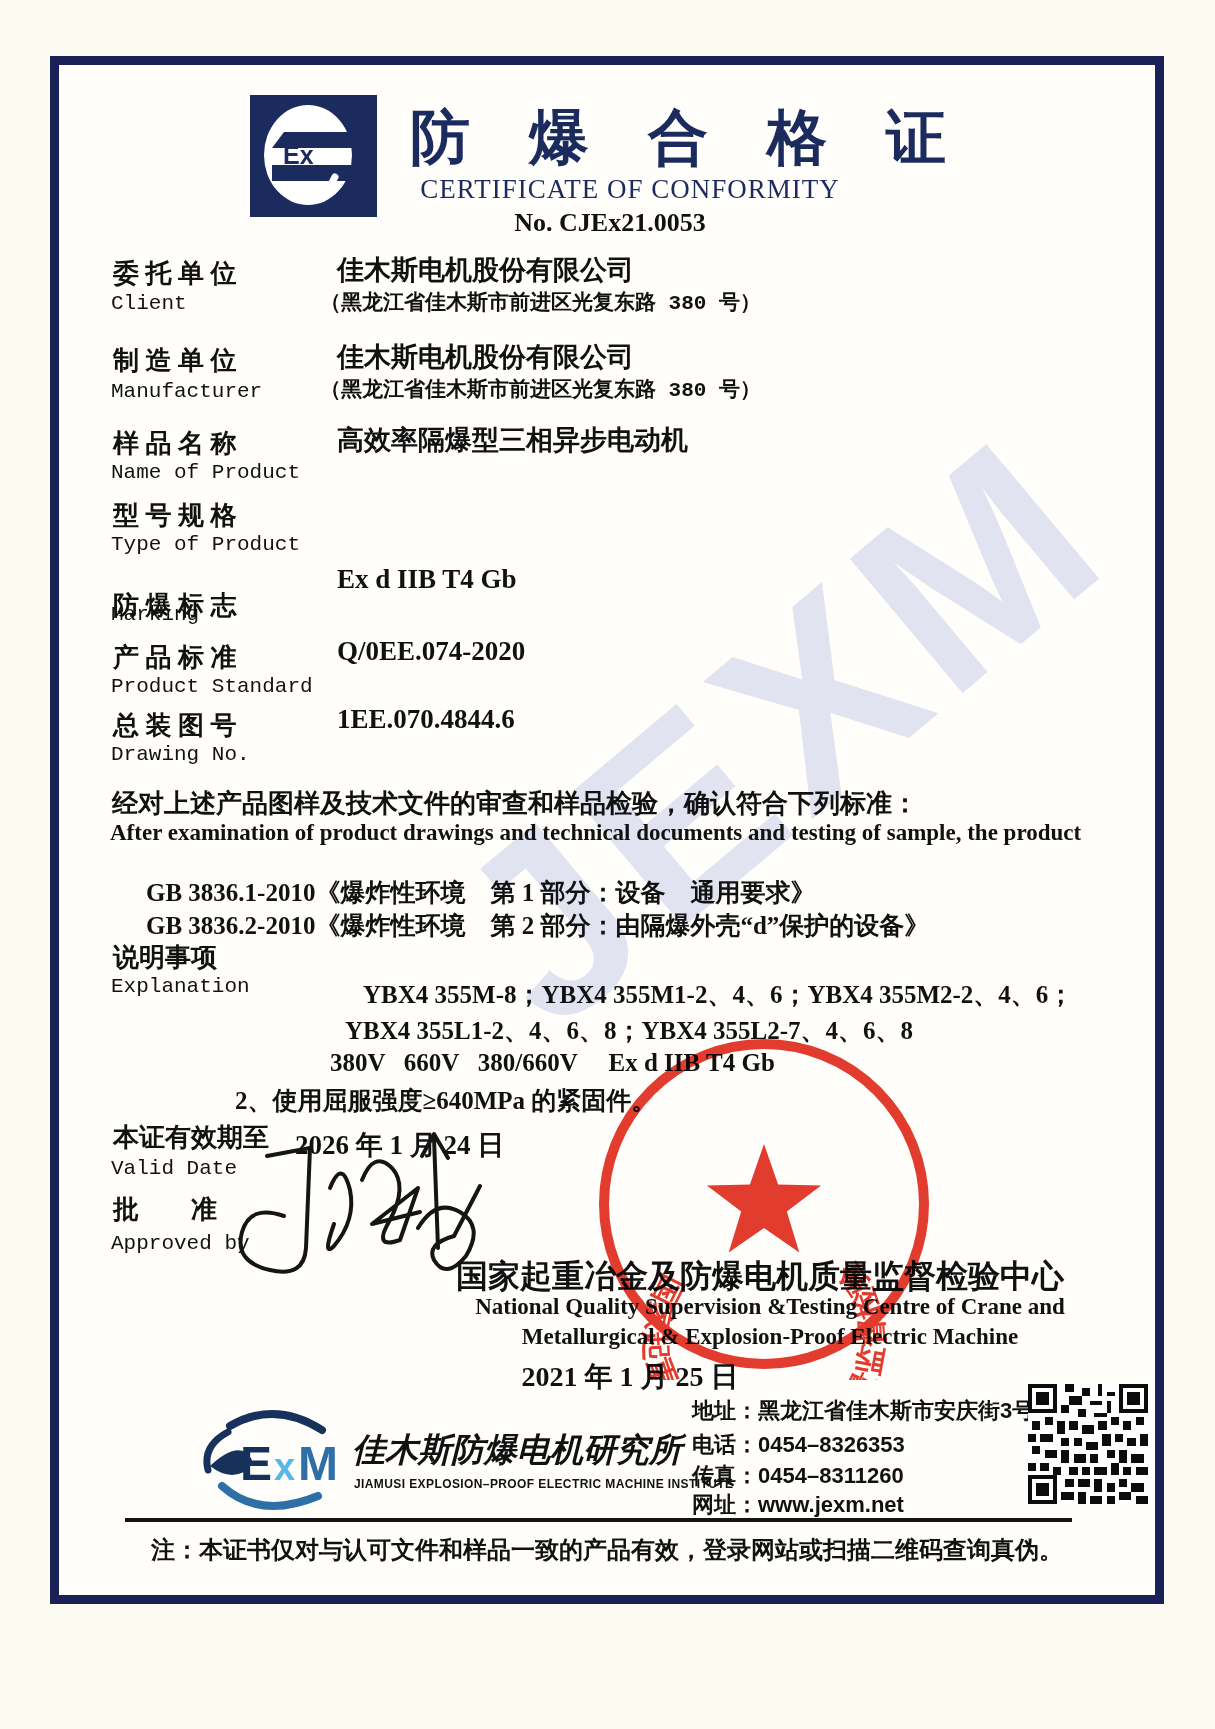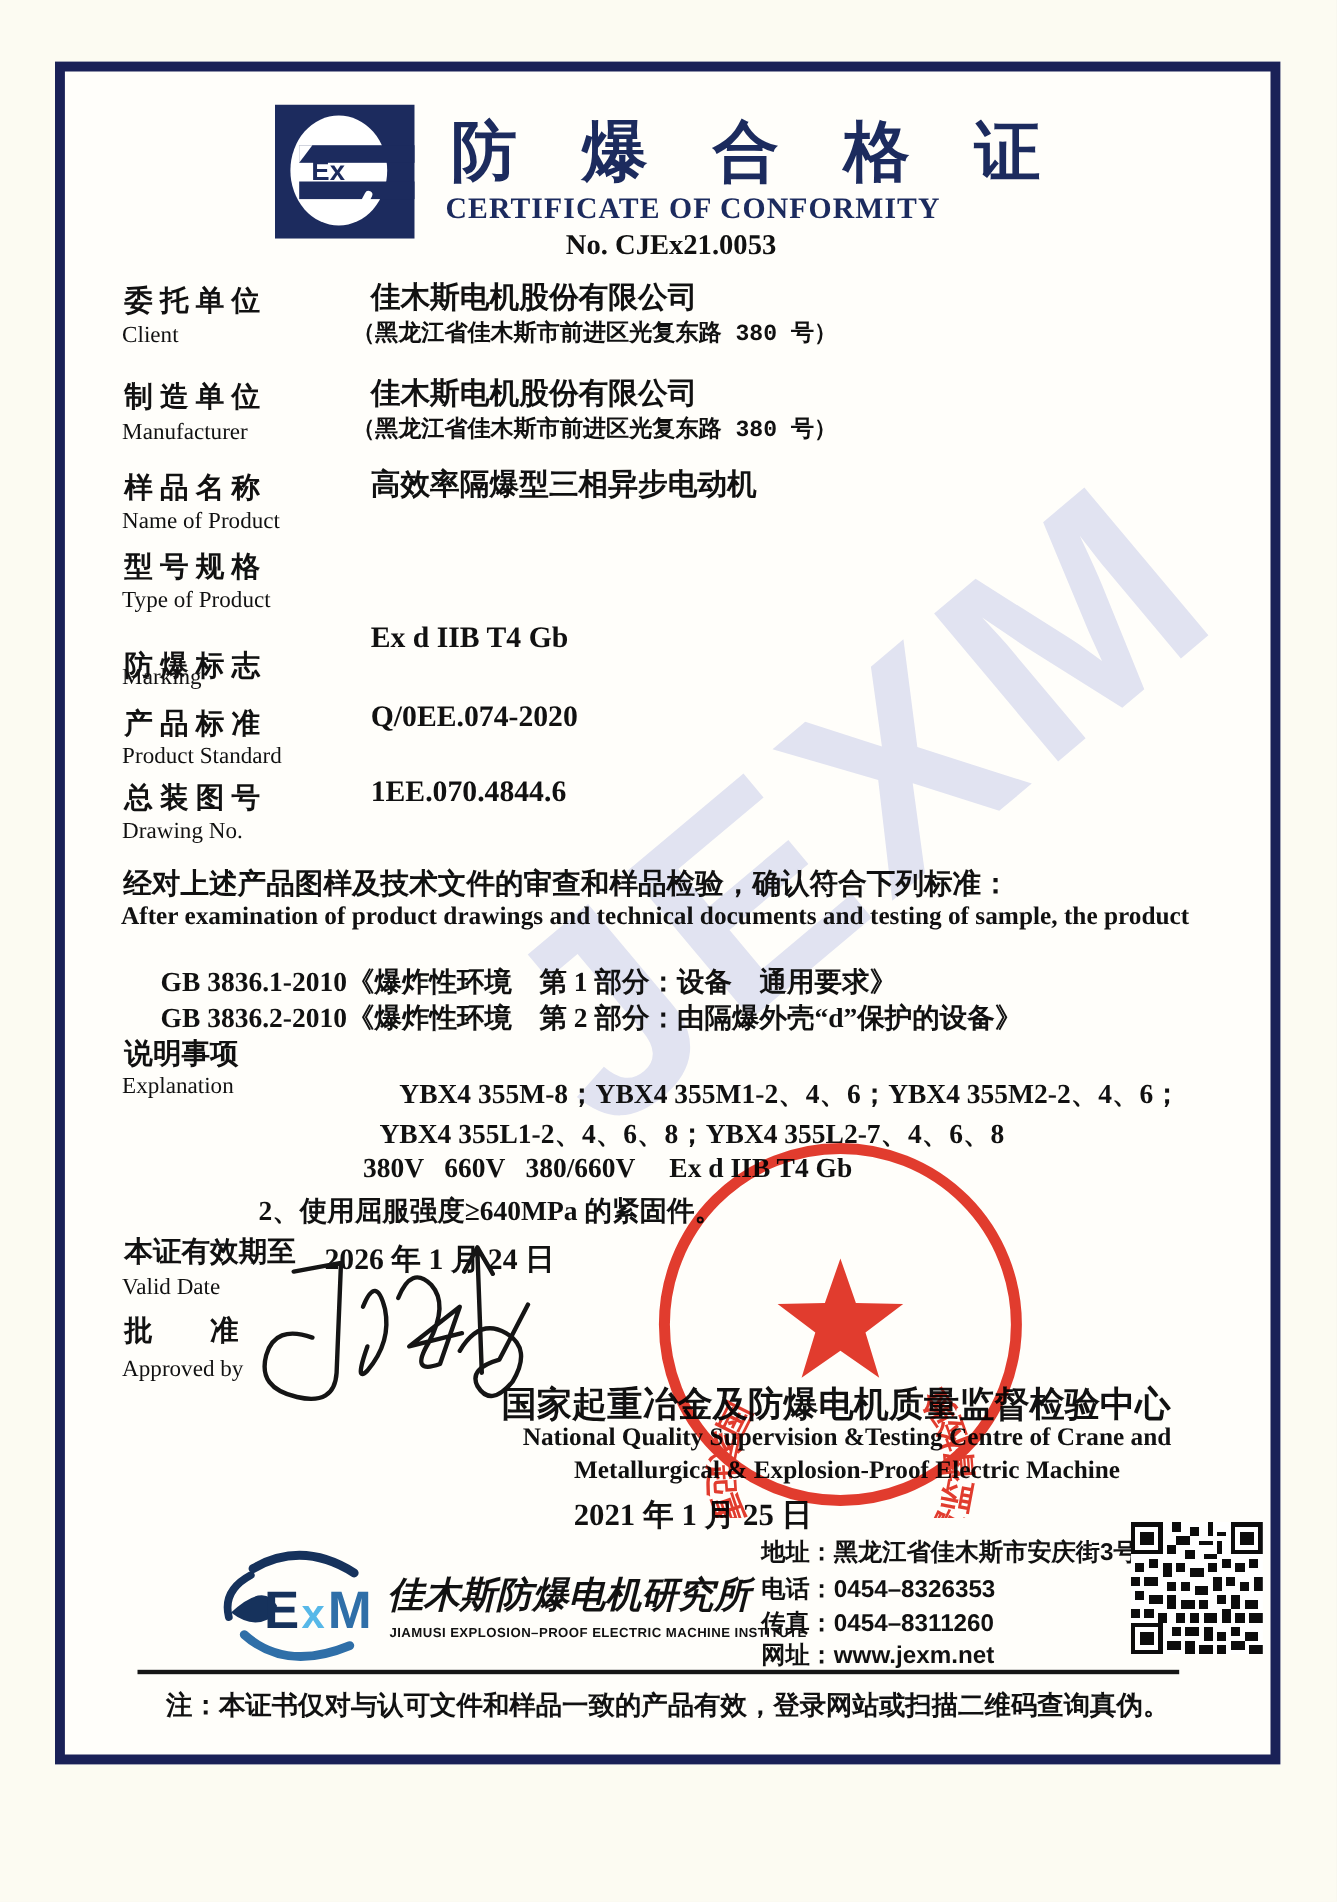--- a/index.html
+++ b/index.html
@@ -28,29 +28,29 @@
   }
   
   .hlogo{left:250px;top:95px;width:127px;height:122px;z-index:3;}
   .title-cn{
     left:410px;top:98px;width:440px;text-align:center;
     font-size:60px;font-weight:bold;color:#1c2b5e;letter-spacing:22px;
     white-space:nowrap;z-index:3;
   }
   .title-en{
     left:380px;top:174px;width:500px;text-align:center;
-    font-size:27px;font-weight:bold;color:#1c2b5e;letter-spacing:1px;white-space:nowrap;z-index:3;
+    font-size:27px;font-weight:normal;color:#1c2b5e;letter-spacing:1px;white-space:nowrap;z-index:3;
   }
   .cert-no{
     left:400px;top:208px;width:420px;text-align:center;
     font-size:26px;font-weight:bold;color:#111;white-space:nowrap;z-index:3;
   }
   
   .lbl-cn{left:113px;font-size:26px;font-weight:bold;white-space:pre;z-index:3;}
-  .lbl-en{left:111px;font-size:21px;white-space:nowrap;z-index:3;}
+  .lbl-en{left:111px;font-size:21px;white-space:nowrap;z-index:3;font-family:Liberation Mono, monospace;}
   .val{left:337px;font-size:27px;font-weight:bold;white-space:pre;z-index:3;}
   .note{left:320px;font-size:21px;font-weight:bold;white-space:nowrap;z-index:3;font-family:Liberation Mono, monospace;}
   
   .stm-cn{left:112px;top:786px;font-size:26px;font-weight:bold;white-space:nowrap;z-index:3;}
   .stm-en{left:110px;font-size:23px;font-weight:bold;white-space:nowrap;z-index:3;}
   .stm-gb{left:146px;font-size:25px;font-weight:bold;white-space:nowrap;z-index:3;}
   .exp-line{font-size:25px;font-weight:bold;white-space:pre;z-index:3;}
   
   .issuer-cn{left:430px;top:1255px;width:660px;text-align:center;font-size:32px;font-weight:bold;white-space:nowrap;z-index:3;}
   .issuer-en{left:430px;width:680px;text-align:center;font-size:23px;font-weight:bold;white-space:nowrap;z-index:3;}

